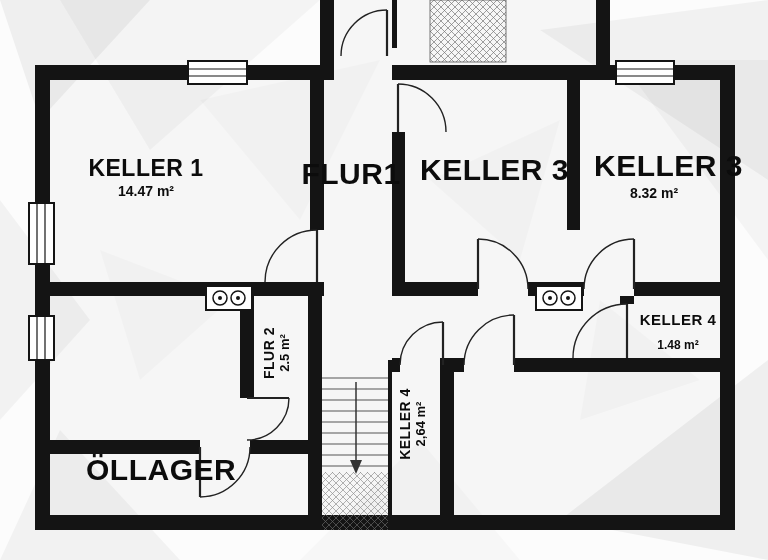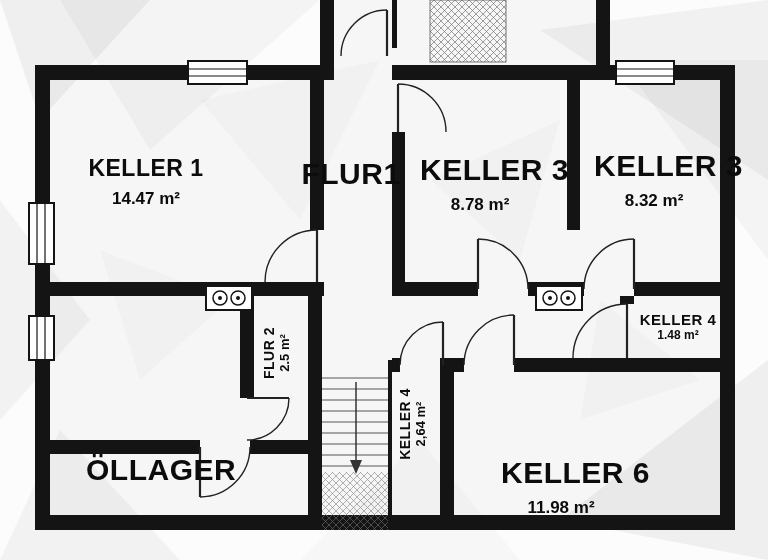--- a/index.html
+++ b/index.html
@@ -22,28 +22,28 @@
     color:#0c0c0c;
   }
   .room-name{
     font-size:30px;
     font-weight:bold;
     letter-spacing:0.5px;
     white-space:nowrap;
     line-height:1.05;
   }
   .room-area{
-    font-size:17px;
+    font-size:14px;
     font-weight:bold;
-    margin-top:9px;
+    margin-top:3px;
     white-space:nowrap;
   }
   .big .room-name{font-size:23px;}
   .small .room-name{font-size:15px;}
-  .small .room-area{font-size:12px;margin-top:0;}
+  .small .room-area{font-size:12px;margin-top:10px;}
   .vertical{
     transform:rotate(-90deg);
     transform-origin:center center;
   }
   .vertical .room-name{font-size:14px;}
   .vertical .room-area{font-size:13px;margin-top:0;}
 </style>
 </head>
 <body>
 
@@ -241,21 +241,20 @@
       <div class="room-name">KELLER 1</div>
       <div class="room-area">14.47 m²</div>
     </div>
 
     <div class="room-label" style="left:281px;top:158px;width:140px">
       <div class="room-name">FLUR1</div>
     </div>
 
     <div class="room-label" style="left:420px;top:154px;width:120px">
       <div class="room-name">KELLER 3</div>
-      <div class="room-area">8.78 m²</div>
     </div>
 
     <div class="room-label" style="left:594px;top:150px;width:120px">
       <div class="room-name">KELLER 3</div>
       <div class="room-area">8.32 m²</div>
     </div>
 
     <div class="room-label" style="left:82px;top:337px;width:120px">
     </div>
 
@@ -272,19 +271,15 @@
 
     <div class="room-label" style="left:86px;top:454px;width:120px">
       <div class="room-name">ÖLLAGER</div>
     </div>
 
     <div class="room-label vertical" style="left:365px;top:407px;width:100px;height:34px">
       <div class="room-name">KELLER 4</div>
       <div class="room-area">2,64 m²</div>
     </div>
 
-    <div class="room-label" style="left:501px;top:457px;width:120px">
-      <div class="room-name">KELLER 6</div>
-      <div class="room-area">11.98 m²</div>
-    </div>
 
   </div>
 </div>
 
 </body></html>

